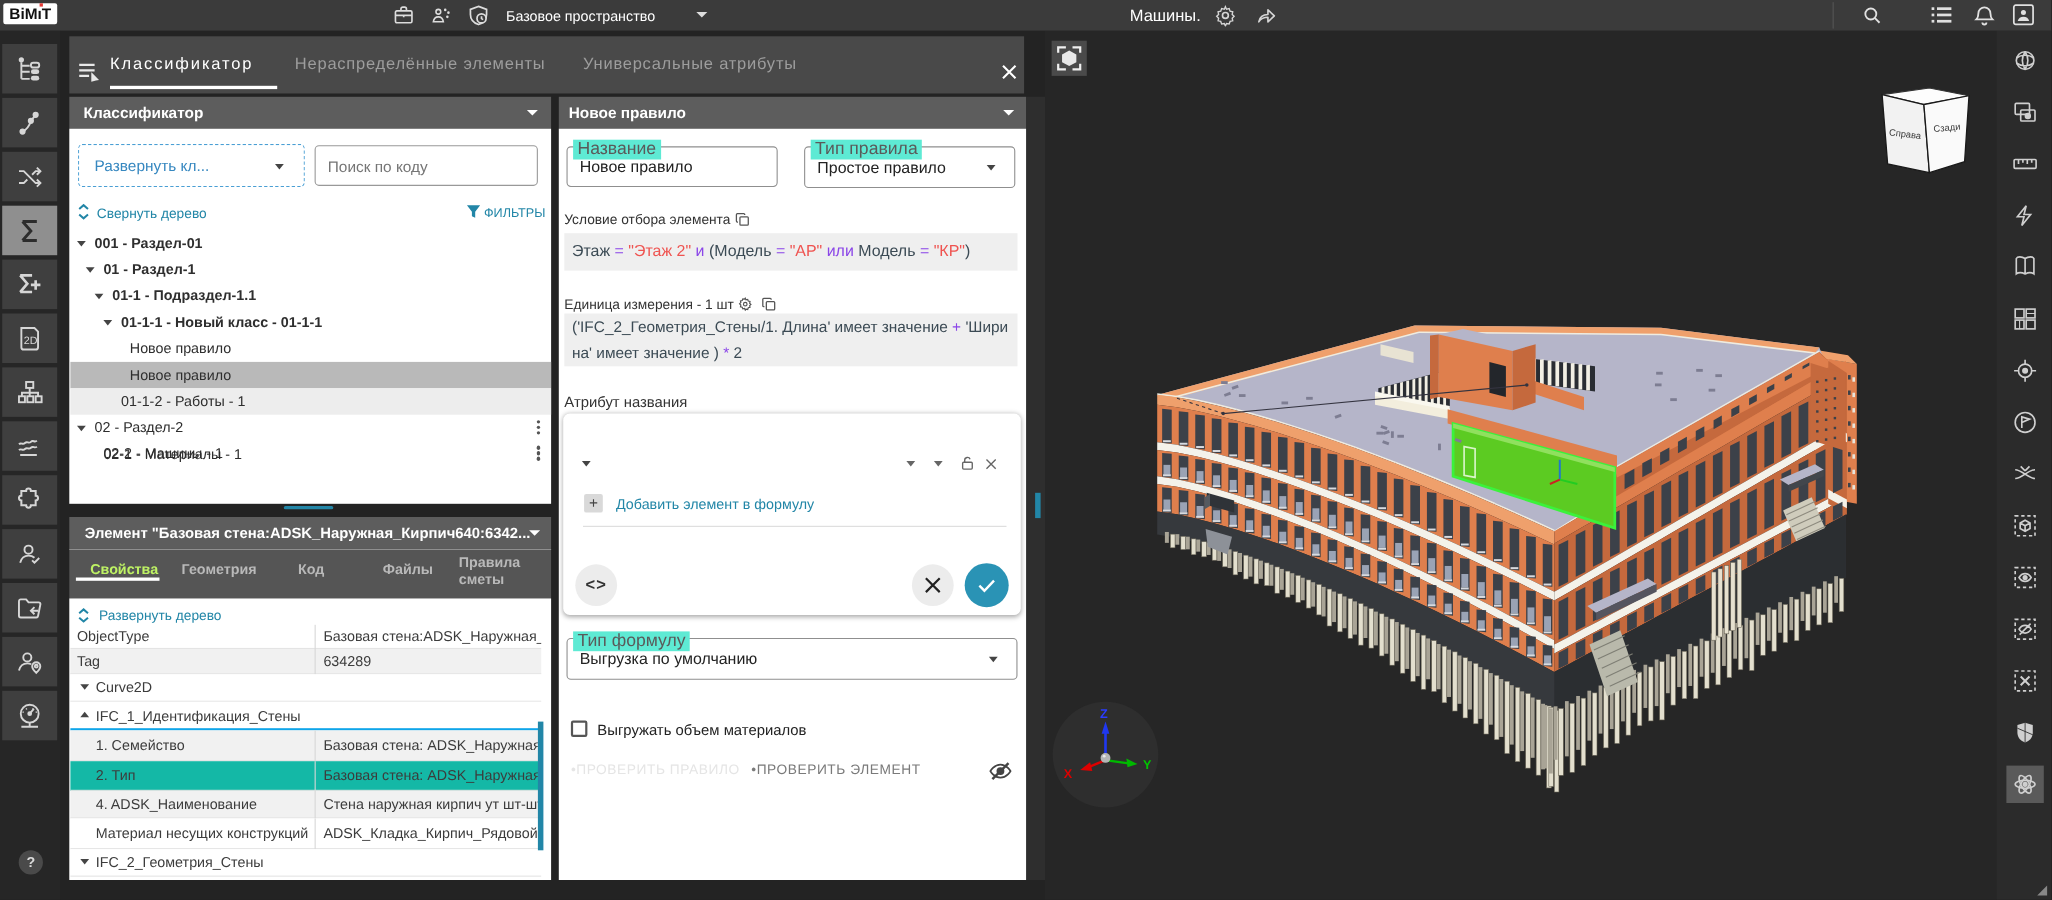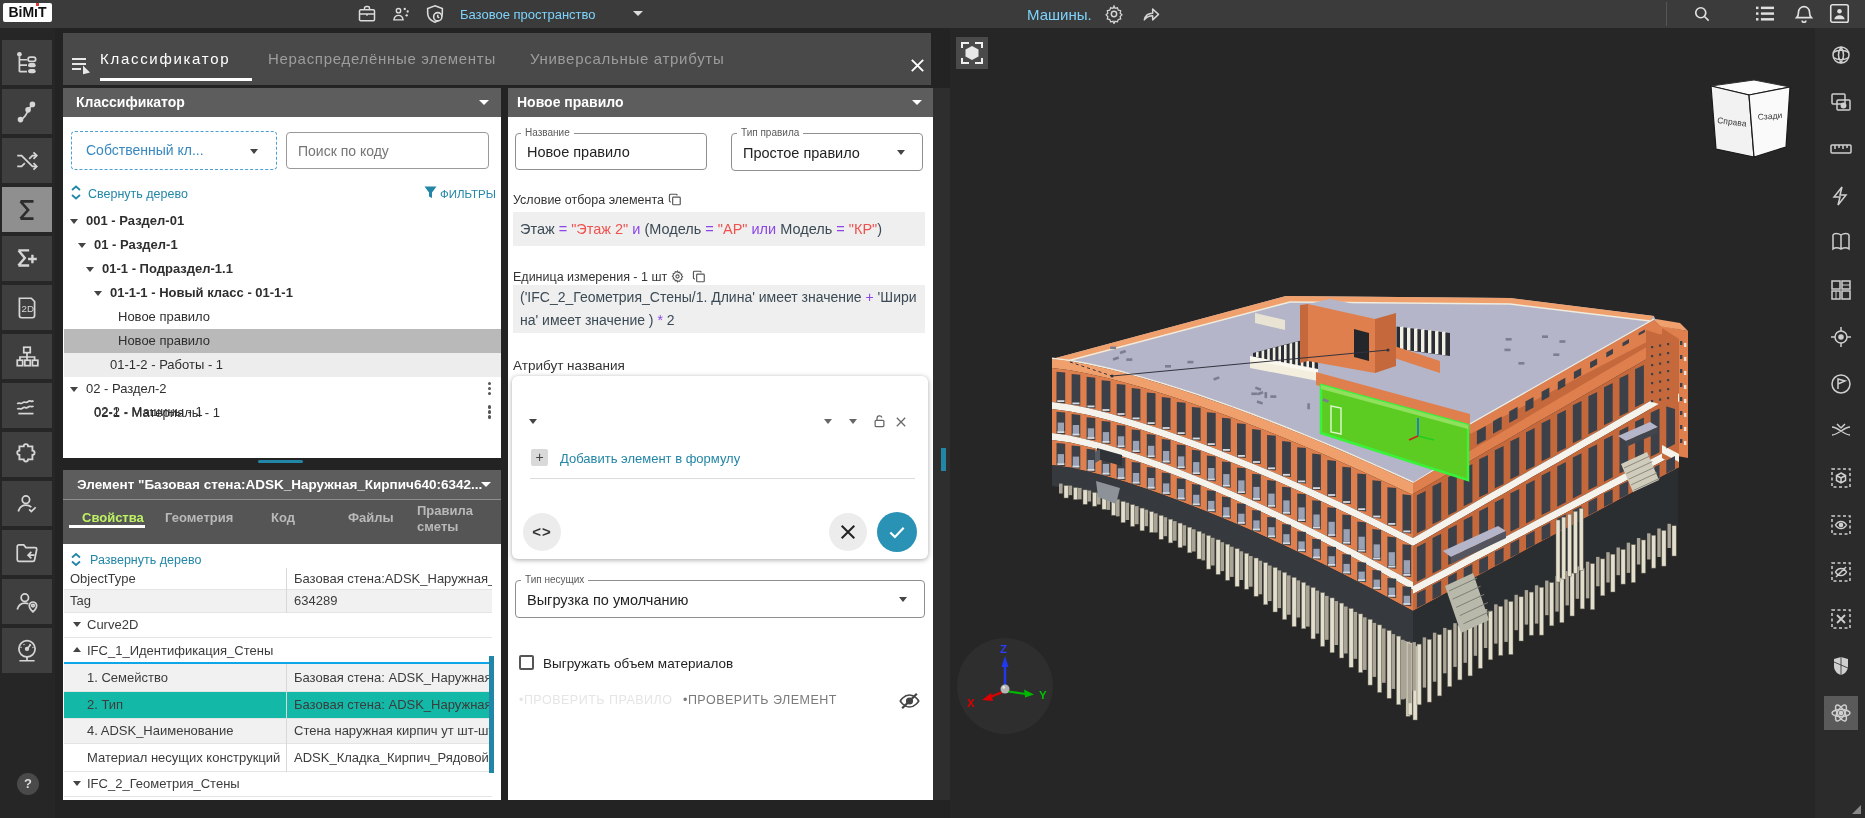--- a/index.html
+++ b/index.html
@@ -4,42 +4,42 @@
 <style>
 * { margin:0; padding:0; box-sizing:border-box; }
 html,body { width:1865px; height:818px; overflow:hidden; background:#232323;
   font-family:"Liberation Sans", sans-serif; }
 .abs { position:absolute; }
 #page { position:relative; width:1865px; height:818px; }
 
 #topbar { position:absolute; left:0; top:0; width:1865px; height:28px; background:#3b3b3b; }
 #logo { position:absolute; left:3px; top:3px; width:49px; height:19px; background:#fff; border-radius:2px;
   color:#111; font-weight:bold; font-size:14px; text-align:center; line-height:18px; letter-spacing:0px;}
-.tb-txt { position:absolute; color:#7dd3fc; font-size:13px; top:7px; }
+.tb-txt { position:absolute; color:#ffffff; font-size:13px; top:7px; }
 
 #lsb { position:absolute; left:0; top:28px; width:55px; height:790px; background:#262626; }
 .ltile { position:absolute; left:2px; width:50px; height:45px; background:#3f3f3f; display:flex; align-items:center; justify-content:center; }
 .ltile.sel { background:#8f8f8f; }
 
 #tabrow { position:absolute; left:63px; top:33px; width:868px; height:52px; background:#494949; }
 .ptab { position:absolute; top:17px; font-size:15px; color:#9d9d9d; letter-spacing:0.7px; }
 .panelhdr { background:#5d5d5d; color:#fff; font-weight:bold; font-size:14px; position:absolute; height:29px; line-height:29px; }
 .white { background:#fff; position:absolute; }
 .caret { display:inline-block; width:0; height:0; border-left:5px solid transparent; border-right:5px solid transparent; border-top:5px solid #fff; }
 .caretd { display:inline-block; width:0; height:0; border-left:4.5px solid transparent; border-right:4.5px solid transparent; border-top:5px solid #444; }
 .teal { color:#2286a7; }
 
 .trow { position:absolute; left:64px; width:437px; height:24px; font-size:13px; color:#2e2e2e; line-height:24px; }
 .kebab { position:absolute; right:10px; top:5px; width:3px; }
 .kebab i { display:block; width:3px; height:3px; background:#555; border-radius:50%; margin-bottom:2px; }
 
 .erow { position:absolute; left:64px; width:428px; font-size:13px; color:#3c3c3c; }
 
 .inputbox { position:absolute; border:1px solid #8f8f8f; border-radius:4px; background:#fff; }
-.flabel { position:absolute; font-size:10px; color:#5a5a5a; background:#ffffff; padding:0 4px; }
+.flabel { position:absolute; font-size:16px; color:#5a5a5a; background:#5eead4; padding:0 4px; }
 .fbox { position:absolute; background:#efefef; font-size:14.5px; color:#3b4a54; }
 .op { color:#8b46e8; }
 .str { color:#ef5350; }
 </style>
 </head>
 <body>
 <div id="page">
 
   <div id="topbar">
     <div id="logo">BiM<span style="position:relative">ı<span style="position:absolute;left:1.5px;top:-1px;width:3px;height:3px;background:#e53935;border-radius:0"></span></span>T</div>
@@ -200,21 +200,21 @@
     <svg class="abs" style="left:845px;top:23px" width="19" height="19" viewBox="0 0 20 20" stroke="#fff" stroke-width="2">
         <path d="M4 4l12 12M16 4L4 16"></path>
       </svg>
   </div>
 
   <div class="panelhdr" style="left:63px;top:88px;width:438px;padding-left:13px">Классификатор
     <span class="caret" style="position:absolute;right:12px;top:12px"></span></div>
   <div class="white" style="left:63px;top:117px;width:438px;height:341px"></div>
 
   <div class="abs" style="left:71px;top:131px;width:206px;height:39px;border:1.5px dashed #4a9fd4;border-radius:4px"></div>
-  <div class="abs" style="left:86px;top:142px;font-size:14px;color:#3788c0">Собственный кл...</div>
+  <div class="abs" style="left:86px;top:142px;font-size:14px;color:#3788c0">Развернуть кл...</div>
   <span class="caretd" style="position:absolute;left:250px;top:149px"></span>
 
   <div class="abs" style="left:286px;top:132px;width:203px;height:37px;border:1px solid #999;border-radius:4px"></div>
   <div class="abs" style="left:298px;top:143px;font-size:14px;color:#757575">Поиск по коду</div>
 
   <svg class="abs" style="left:70px;top:185px" width="12" height="15" viewBox="0 0 12 15" fill="none" stroke="#2286a7" stroke-width="1.8">
       <path d="M2 5l4-3.5L10 5M2 10l4 3.5L10 10"></path>
     </svg>
   <div class="abs teal" style="left:88px;top:187px;font-size:12.5px">Свернуть дерево</div>
   <svg class="abs" style="left:424px;top:186px" width="13" height="13" viewBox="0 0 13 13" fill="#2286a7">
@@ -396,21 +396,21 @@
   <div class="abs" style="left:829px;top:513px;width:38px;height:38px;border-radius:50%;background:#ececec"></div>
   <svg class="abs" style="left:839px;top:523px" width="18" height="18" viewBox="0 0 20 20" stroke="#222" stroke-width="2.2">
       <path d="M3 3l14 14M17 3L3 17"></path>
     </svg>
   <div class="abs" style="left:877px;top:512px;width:40px;height:40px;border-radius:50%;background:#2a93b5"></div>
   <svg class="abs" style="left:886px;top:522px" width="22" height="20" viewBox="0 0 24 24" fill="none" stroke="#fff" stroke-width="2.6">
       <path d="M4 12.5l5.5 5.5L20 7"></path>
     </svg>
 
   <div class="inputbox" style="left:515px;top:580px;width:410px;height:38px"></div>
-  <div class="flabel" style="left:521px;top:574px">Тип несущих</div>
+  <div class="flabel" style="left:521px;top:574px">Тип формулу</div>
   <div class="abs" style="left:527px;top:592px;font-size:14.5px;color:#222">Выгрузка по умолчанию</div>
   <span class="caretd" style="position:absolute;left:899px;top:597px"></span>
 
   <div class="abs" style="left:519px;top:655px;width:15px;height:15px;border:2px solid #555;border-radius:2px"></div>
   <div class="abs" style="left:543px;top:656px;font-size:13.5px;color:#222">Выгружать объем материалов</div>
 
   <div class="abs" style="left:519px;top:693px;font-size:12.5px;color:#e5e5e5;letter-spacing:0.5px">•ПРОВЕРИТЬ ПРАВИЛО</div>
   <div class="abs" style="left:683px;top:693px;font-size:12.5px;color:#7a7a7a;letter-spacing:0.5px">•ПРОВЕРИТЬ ЭЛЕМЕНТ</div>
   <svg class="abs" style="left:897px;top:690px" width="25" height="22" viewBox="0 0 24 24" fill="none" stroke="#444" stroke-width="1.8">
       <path d="M2 12s3.5-6.5 10-6.5S22 12 22 12s-3.5 6.5-10 6.5S2 12 2 12z"></path>

